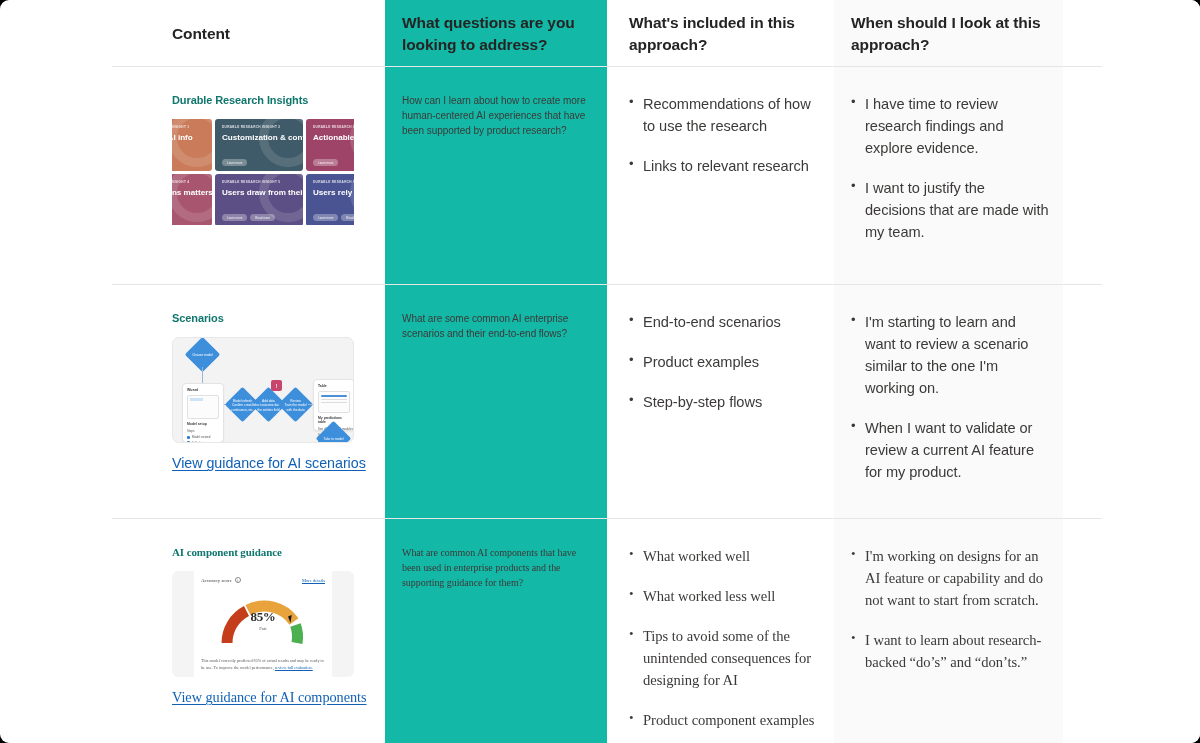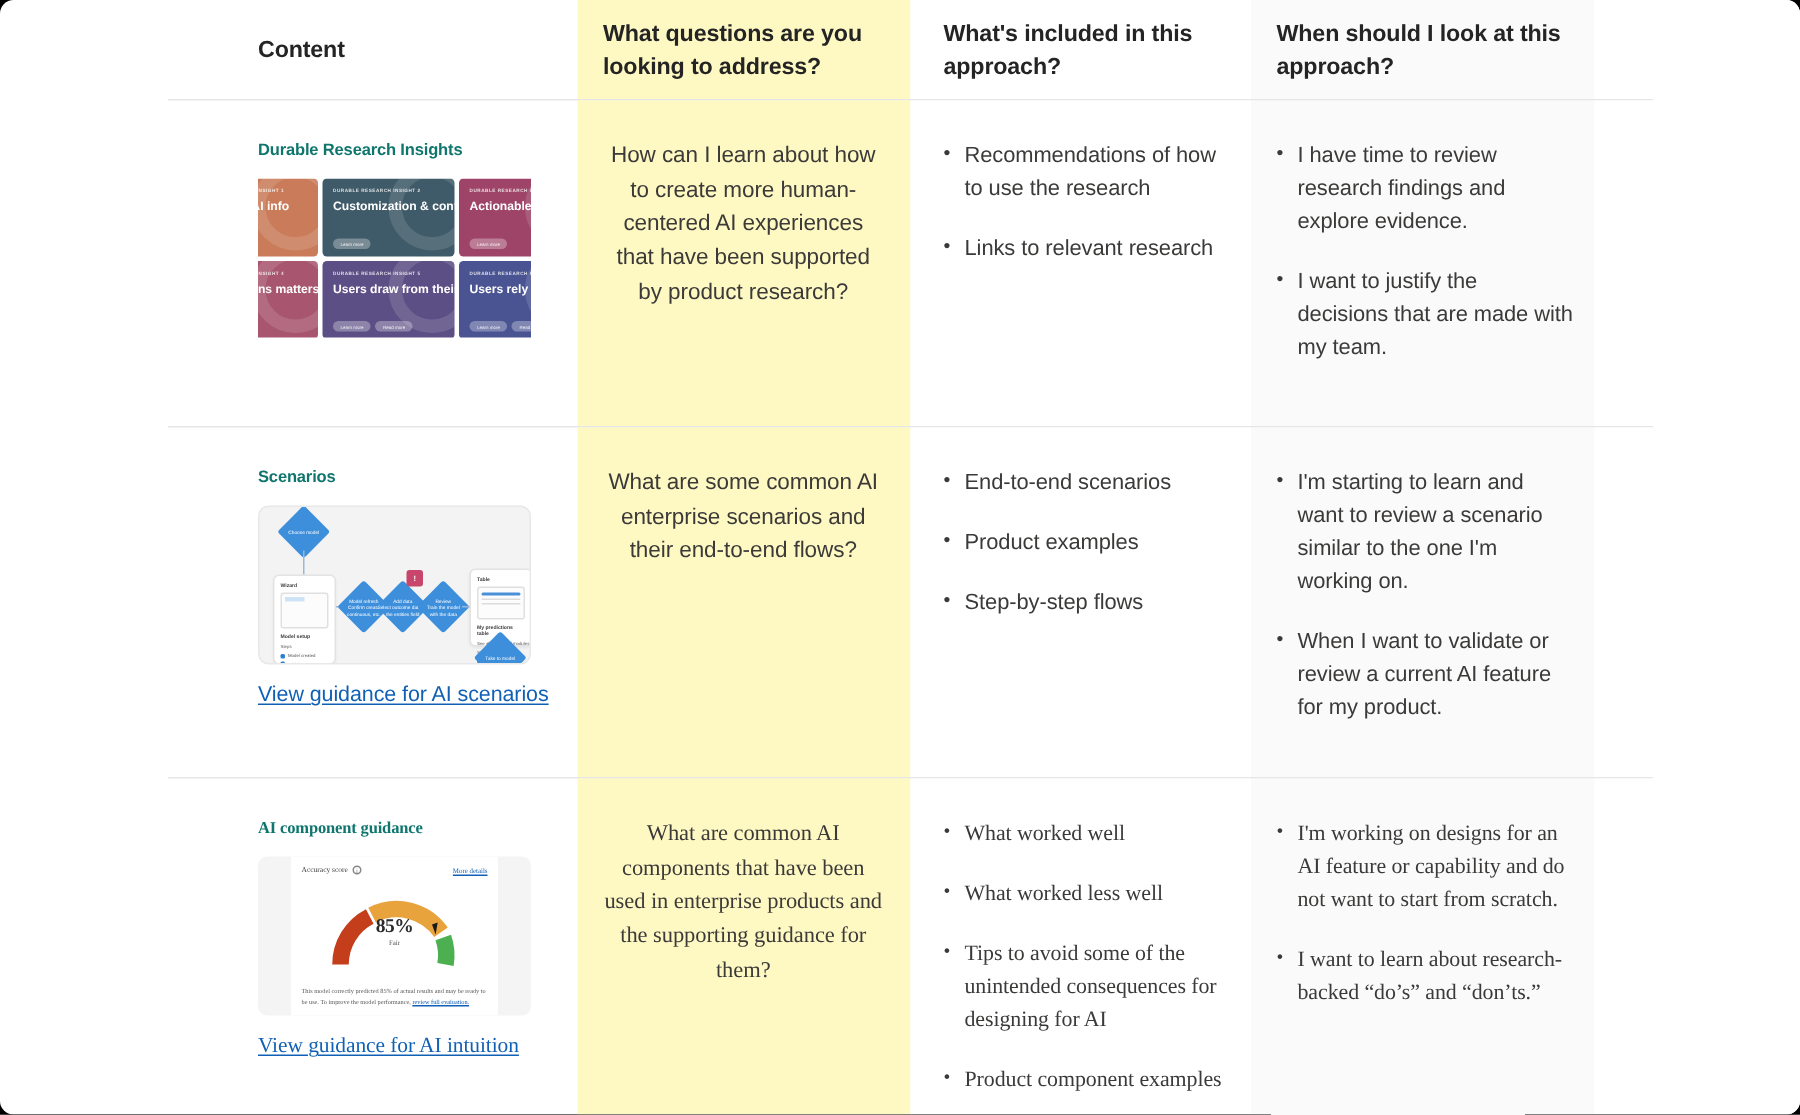--- a/index.html
+++ b/index.html
@@ -33,21 +33,21 @@
   }
   .row {
     position: relative;
     display: flex;
     align-items: stretch;
   }
   .col {
     box-sizing: border-box;
   }
   .col-content  { width: 385px; padding-left: 172px; padding-right: 16px; }
-  .col-q        { width: 222px; background: #fef9c3; padding-left: 17px; padding-right: 18px; }
+  .col-q        { width: 222px; background: #14b8a6; padding-left: 17px; padding-right: 18px; }
   .col-inc      { width: 227px; background: #ffffff; padding-left: 22px; padding-right: 16px; }
   .col-when     { width: 229px; background: #fafafa; padding-left: 17px; padding-right: 14px; }
   .col-tail     { flex: 1 1 auto; background: #ffffff; }
 
   
   .divider {
     position: absolute;
     left: 112px;
     width: 990px;
     height: 1px;
@@ -81,26 +81,25 @@
   .row-title {
     font-size: 11px;
     font-weight: bold;
     color: #0f766e;
     letter-spacing: -0.1px;
     margin: 0 0 12px 0;
     line-height: 1.3;
   }
 
   .para {
-    font-size: 15px;
+    font-size: 10px;
     color: #3b3a39;
     line-height: 1.51;
     margin: 0;
     letter-spacing: -0.05px;
-    text-align: center;
   }
 
   ul.bullets {
     margin: 0;
     padding: 0;
     list-style: none;
   }
   ul.bullets li {
     position: relative;
     font-size: 14.6px;
@@ -557,21 +556,21 @@
               </div>
               <div class="cursor-arrow"></div>
             </div>
 
             <div class="gauge-caption">
               <span>This model correctly predicted 85% of actual results and may be ready to be use. To improve the model performance, </span><a>review full evaluation.</a>
             </div>
           </div>
         </div>
 
-        <a class="link">View guidance for AI intuition</a>
+        <a class="link">View guidance for AI components</a>
       </div>
 
       <div class="col col-q cell-pad">
         <p class="para">What are common AI components that have been used in enterprise products and the supporting guidance for them?</p>
       </div>
 
       <div class="col col-inc cell-pad">
         <ul class="bullets">
           <li>What worked well</li>
           <li>What worked less well</li>

